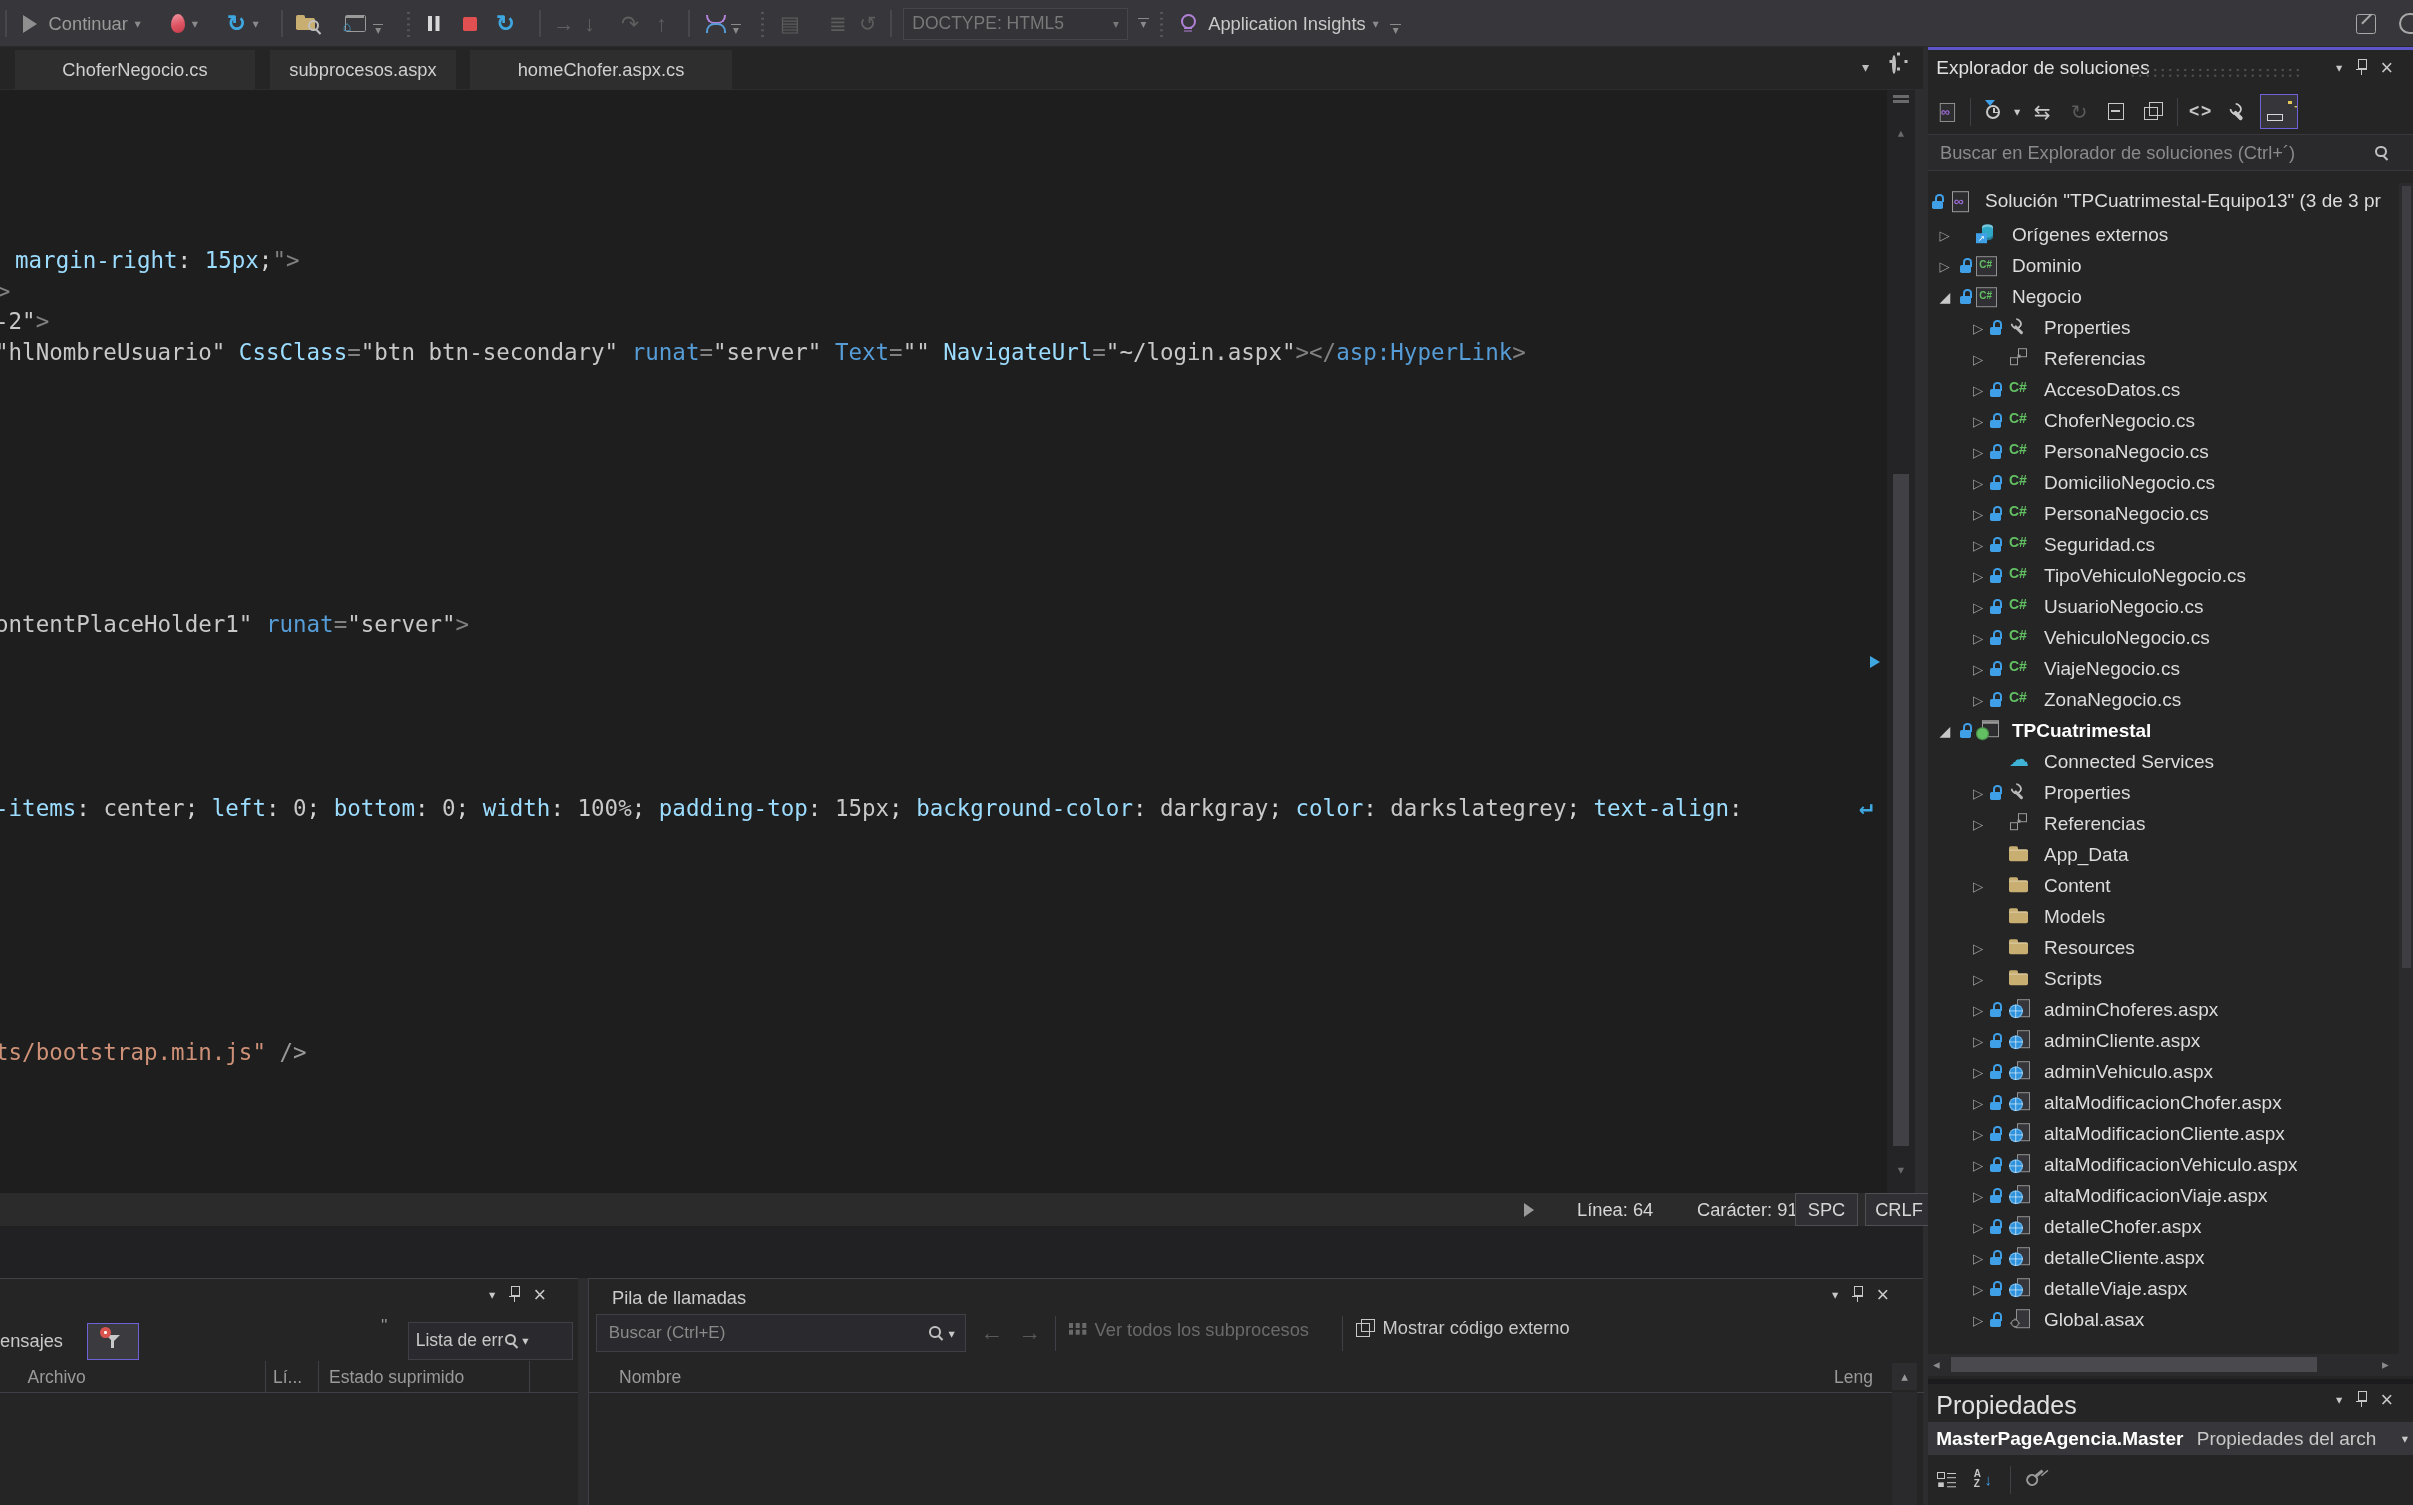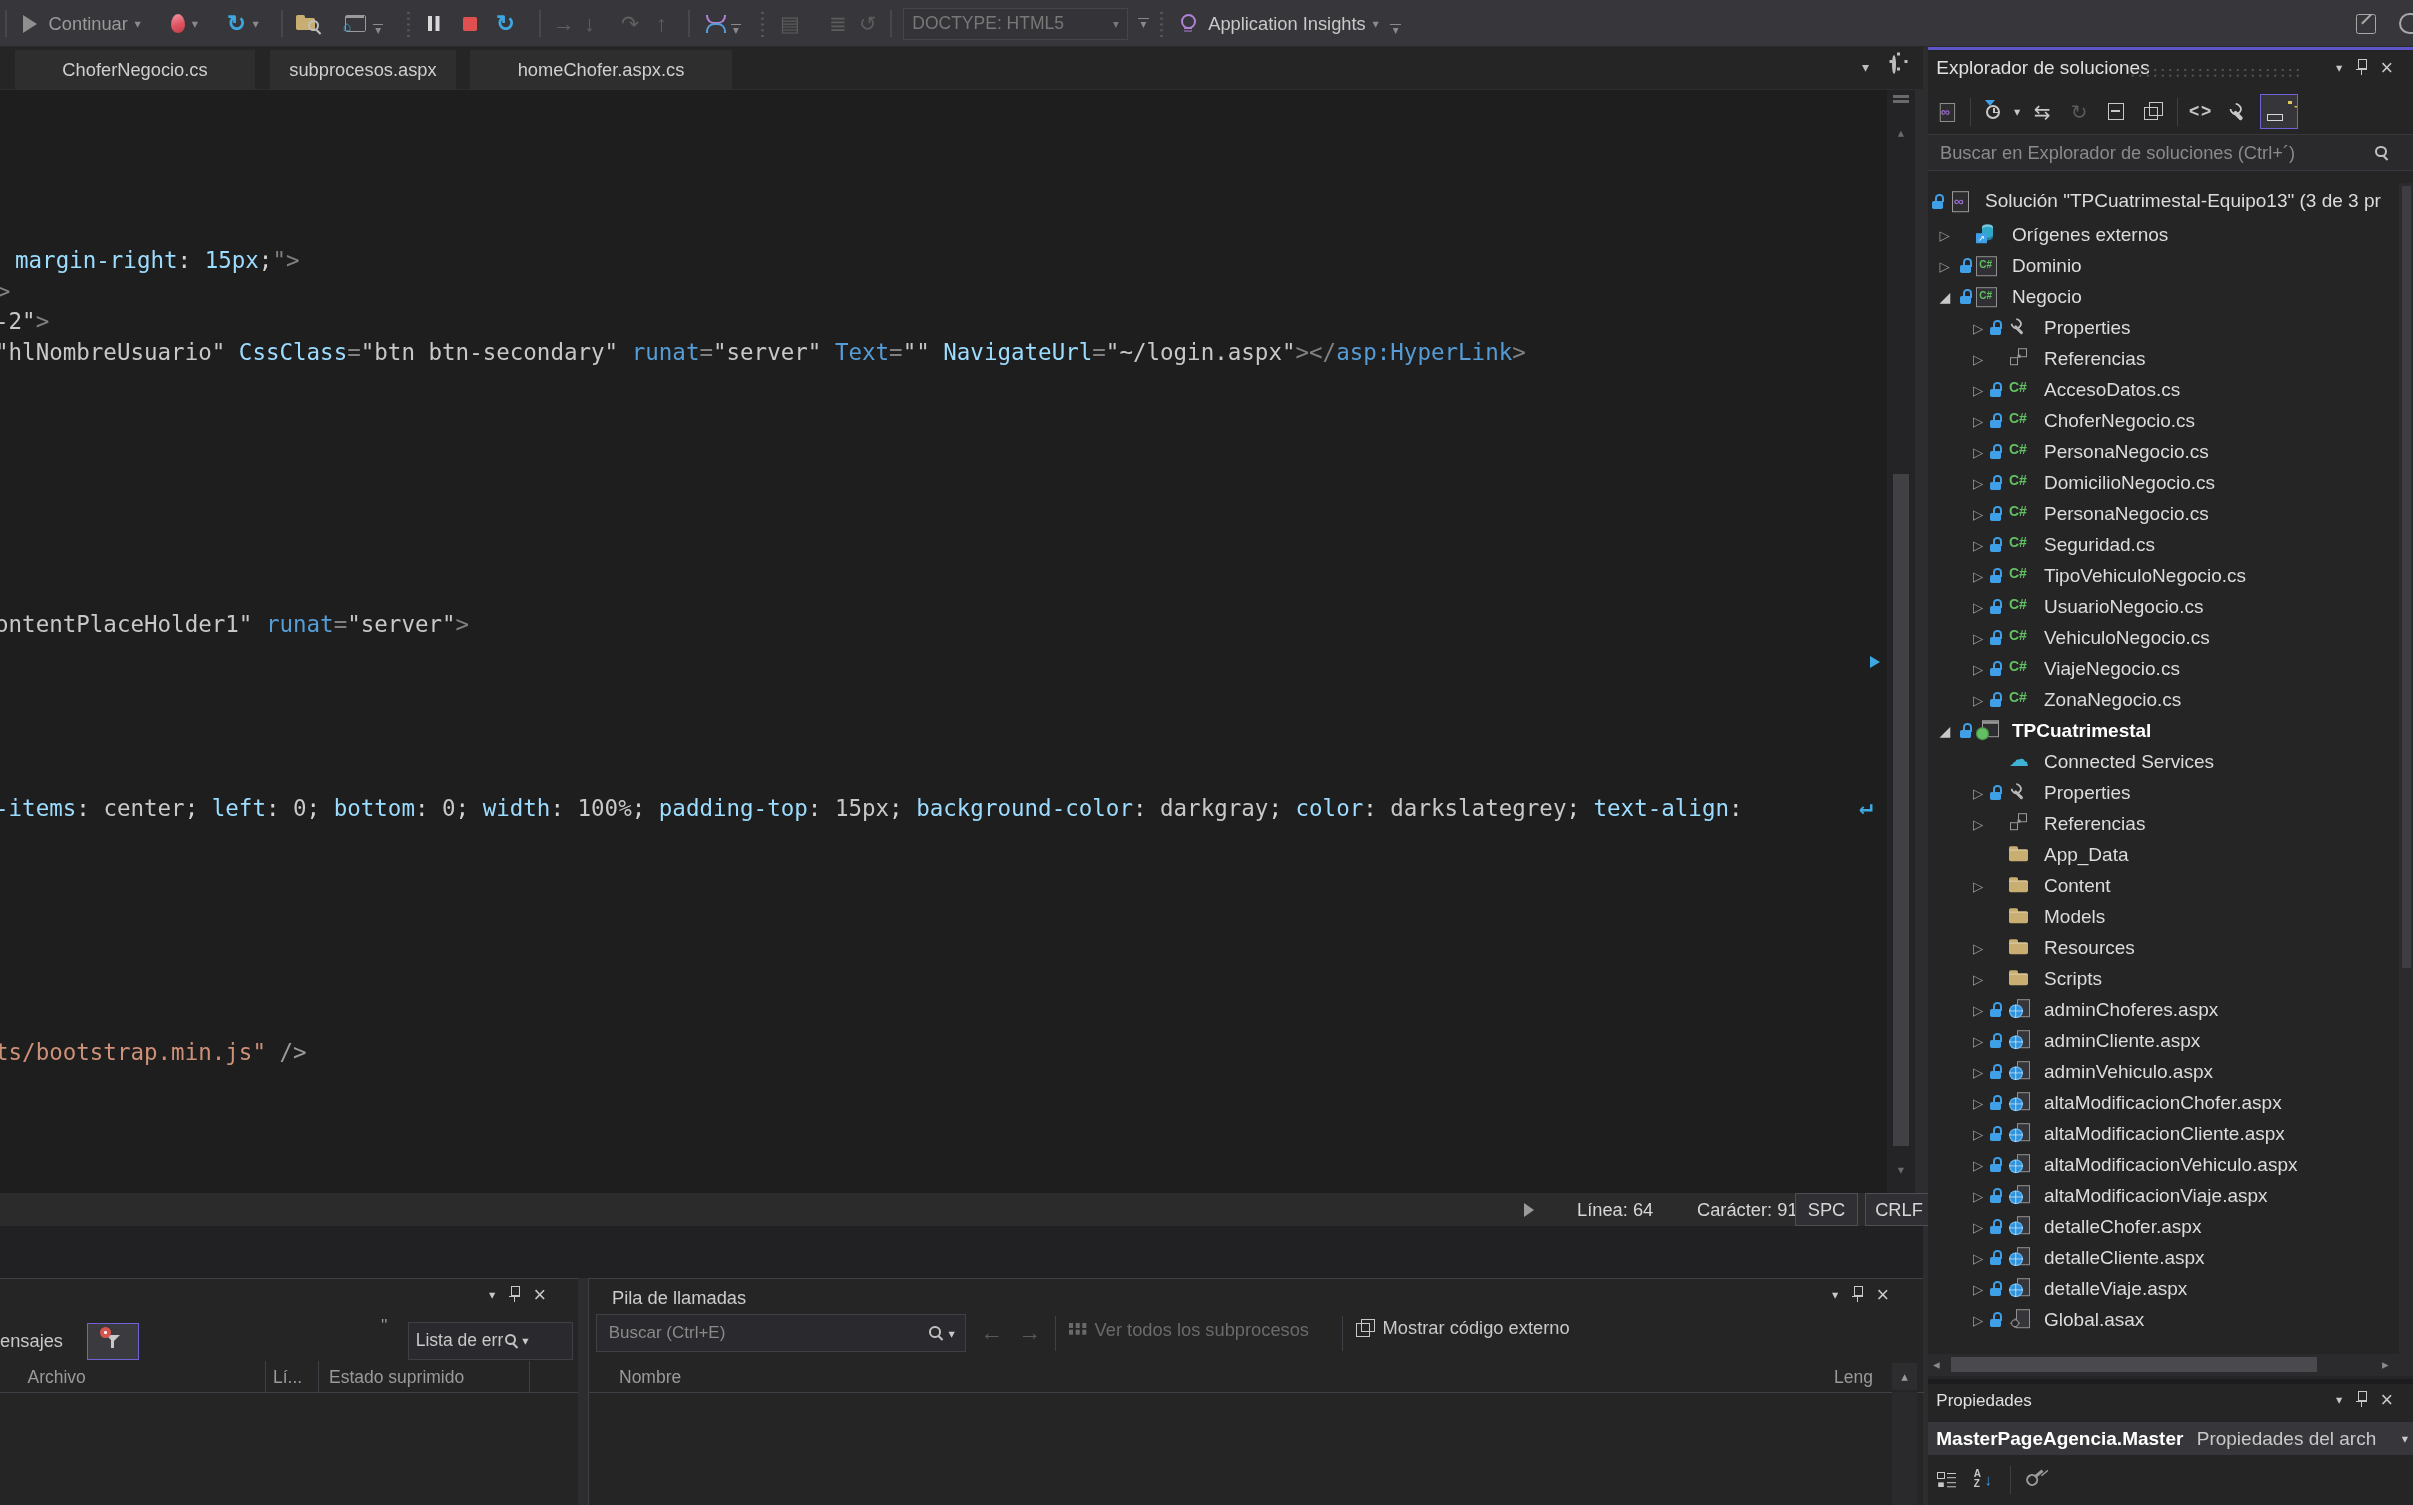--- a/index.html
+++ b/index.html
@@ -168,21 +168,21 @@
   .ti-extsource::after{content:"↗";position:absolute;left:0;top:9.2px;width:10.8px;height:10.8px;background:#3FA0E8;color:#fff;font-size:8.3px;line-height:10.8px;text-align:center;}
 
   .exp-vsb{position:absolute;left:471px;top:136px;width:14px;height:1171px;background:#2B2B2E;}
   .exp-vsb .thumb{position:absolute;left:2.5px;top:3.3px;width:9.2px;height:782px;background:#3E3E42;}
   .exp-hsb{position:absolute;left:0;top:1307px;width:485px;height:21.6px;background:#2B2B2E;display:flex;align-items:center;}
   .exp-hsb .thumb{position:absolute;left:23px;top:3.3px;width:366px;height:15px;background:#4A4A4E;}
   .exp-hsb .ha{position:absolute;top:0;color:#8A8A8A;font-size:13.3px;line-height:21.6px;}
 
   
   .props{position:absolute;left:1928px;top:1379px;width:485px;height:126px;background:#252526;border-top:5px solid #1C1C1F;}
-  .props .title{position:absolute;left:8.3px;top:6.7px;font-size:17px;color:#E0E0E0;}
+  .props .title{position:absolute;left:8.3px;top:6.7px;font-size:25px;color:#E0E0E0;}
   .objrow{position:absolute;left:0;top:38px;width:485px;height:33px;background:#37373B;display:flex;align-items:center;padding:0 8.3px;white-space:nowrap;overflow:hidden;}
   .objrow .bold{font-weight:bold;color:#FFFFFF;font-size:19px;}
   .objrow .type{color:#C8C8C8;font-size:19px;margin-left:13.3px;}
   .objrow .dd{position:absolute;right:5px;color:#C8C8C8;font-size:12.5px;}
   .propbar{position:absolute;left:0;top:77px;width:485px;height:38px;display:flex;align-items:center;}
   .catgrid{position:relative;width:20px;height:18.3px;}
   .catgrid::before{content:"";position:absolute;left:0;top:0.8px;width:5.8px;height:5.8px;border:1.2px solid #C8C8C8;box-shadow:0 9.2px 0 -1.2px #C8C8C8;}
   .catgrid::after{content:"";position:absolute;left:10px;top:1.7px;width:9.2px;height:1.7px;background:#C8C8C8;box-shadow:0 4.2px 0 #C8C8C8,0 9.2px 0 #C8C8C8,0 13.3px 0 #C8C8C8;}
   .azsort{position:relative;width:21.6px;height:21.6px;font-size:10px;font-weight:bold;color:#C8C8C8;}
   .azsort::before{content:"A";position:absolute;left:0;top:-1.7px;}

